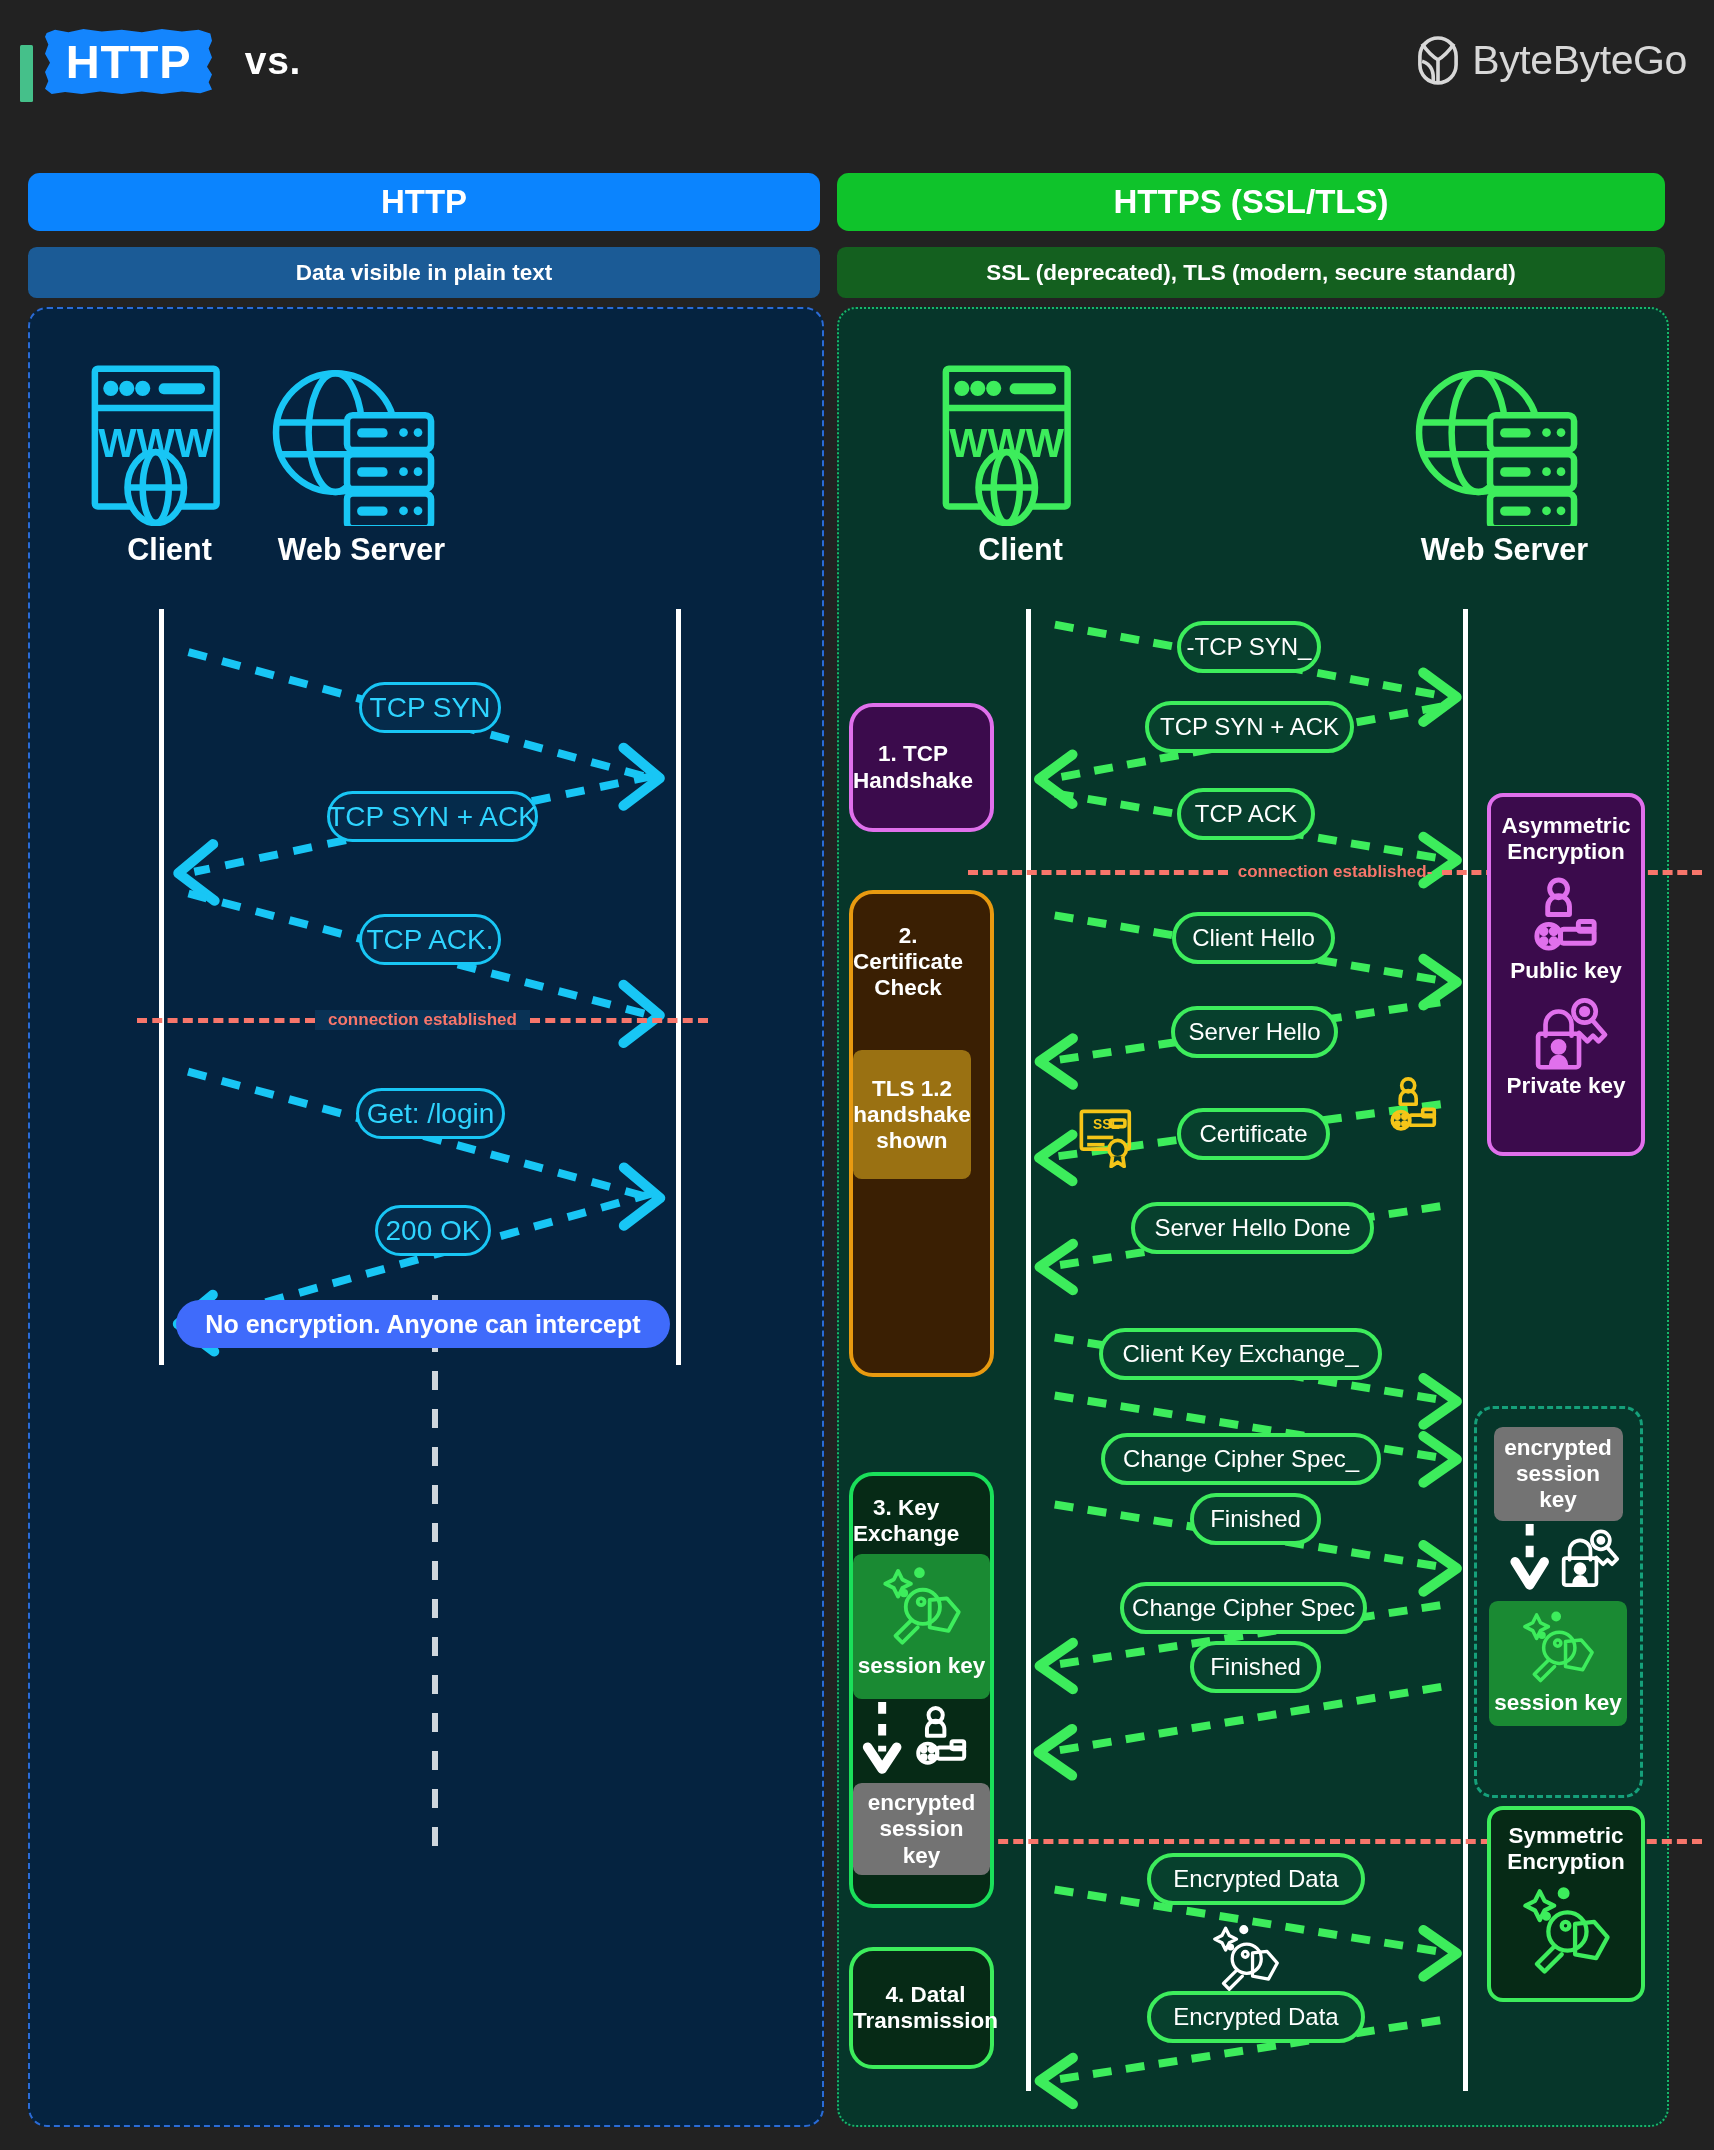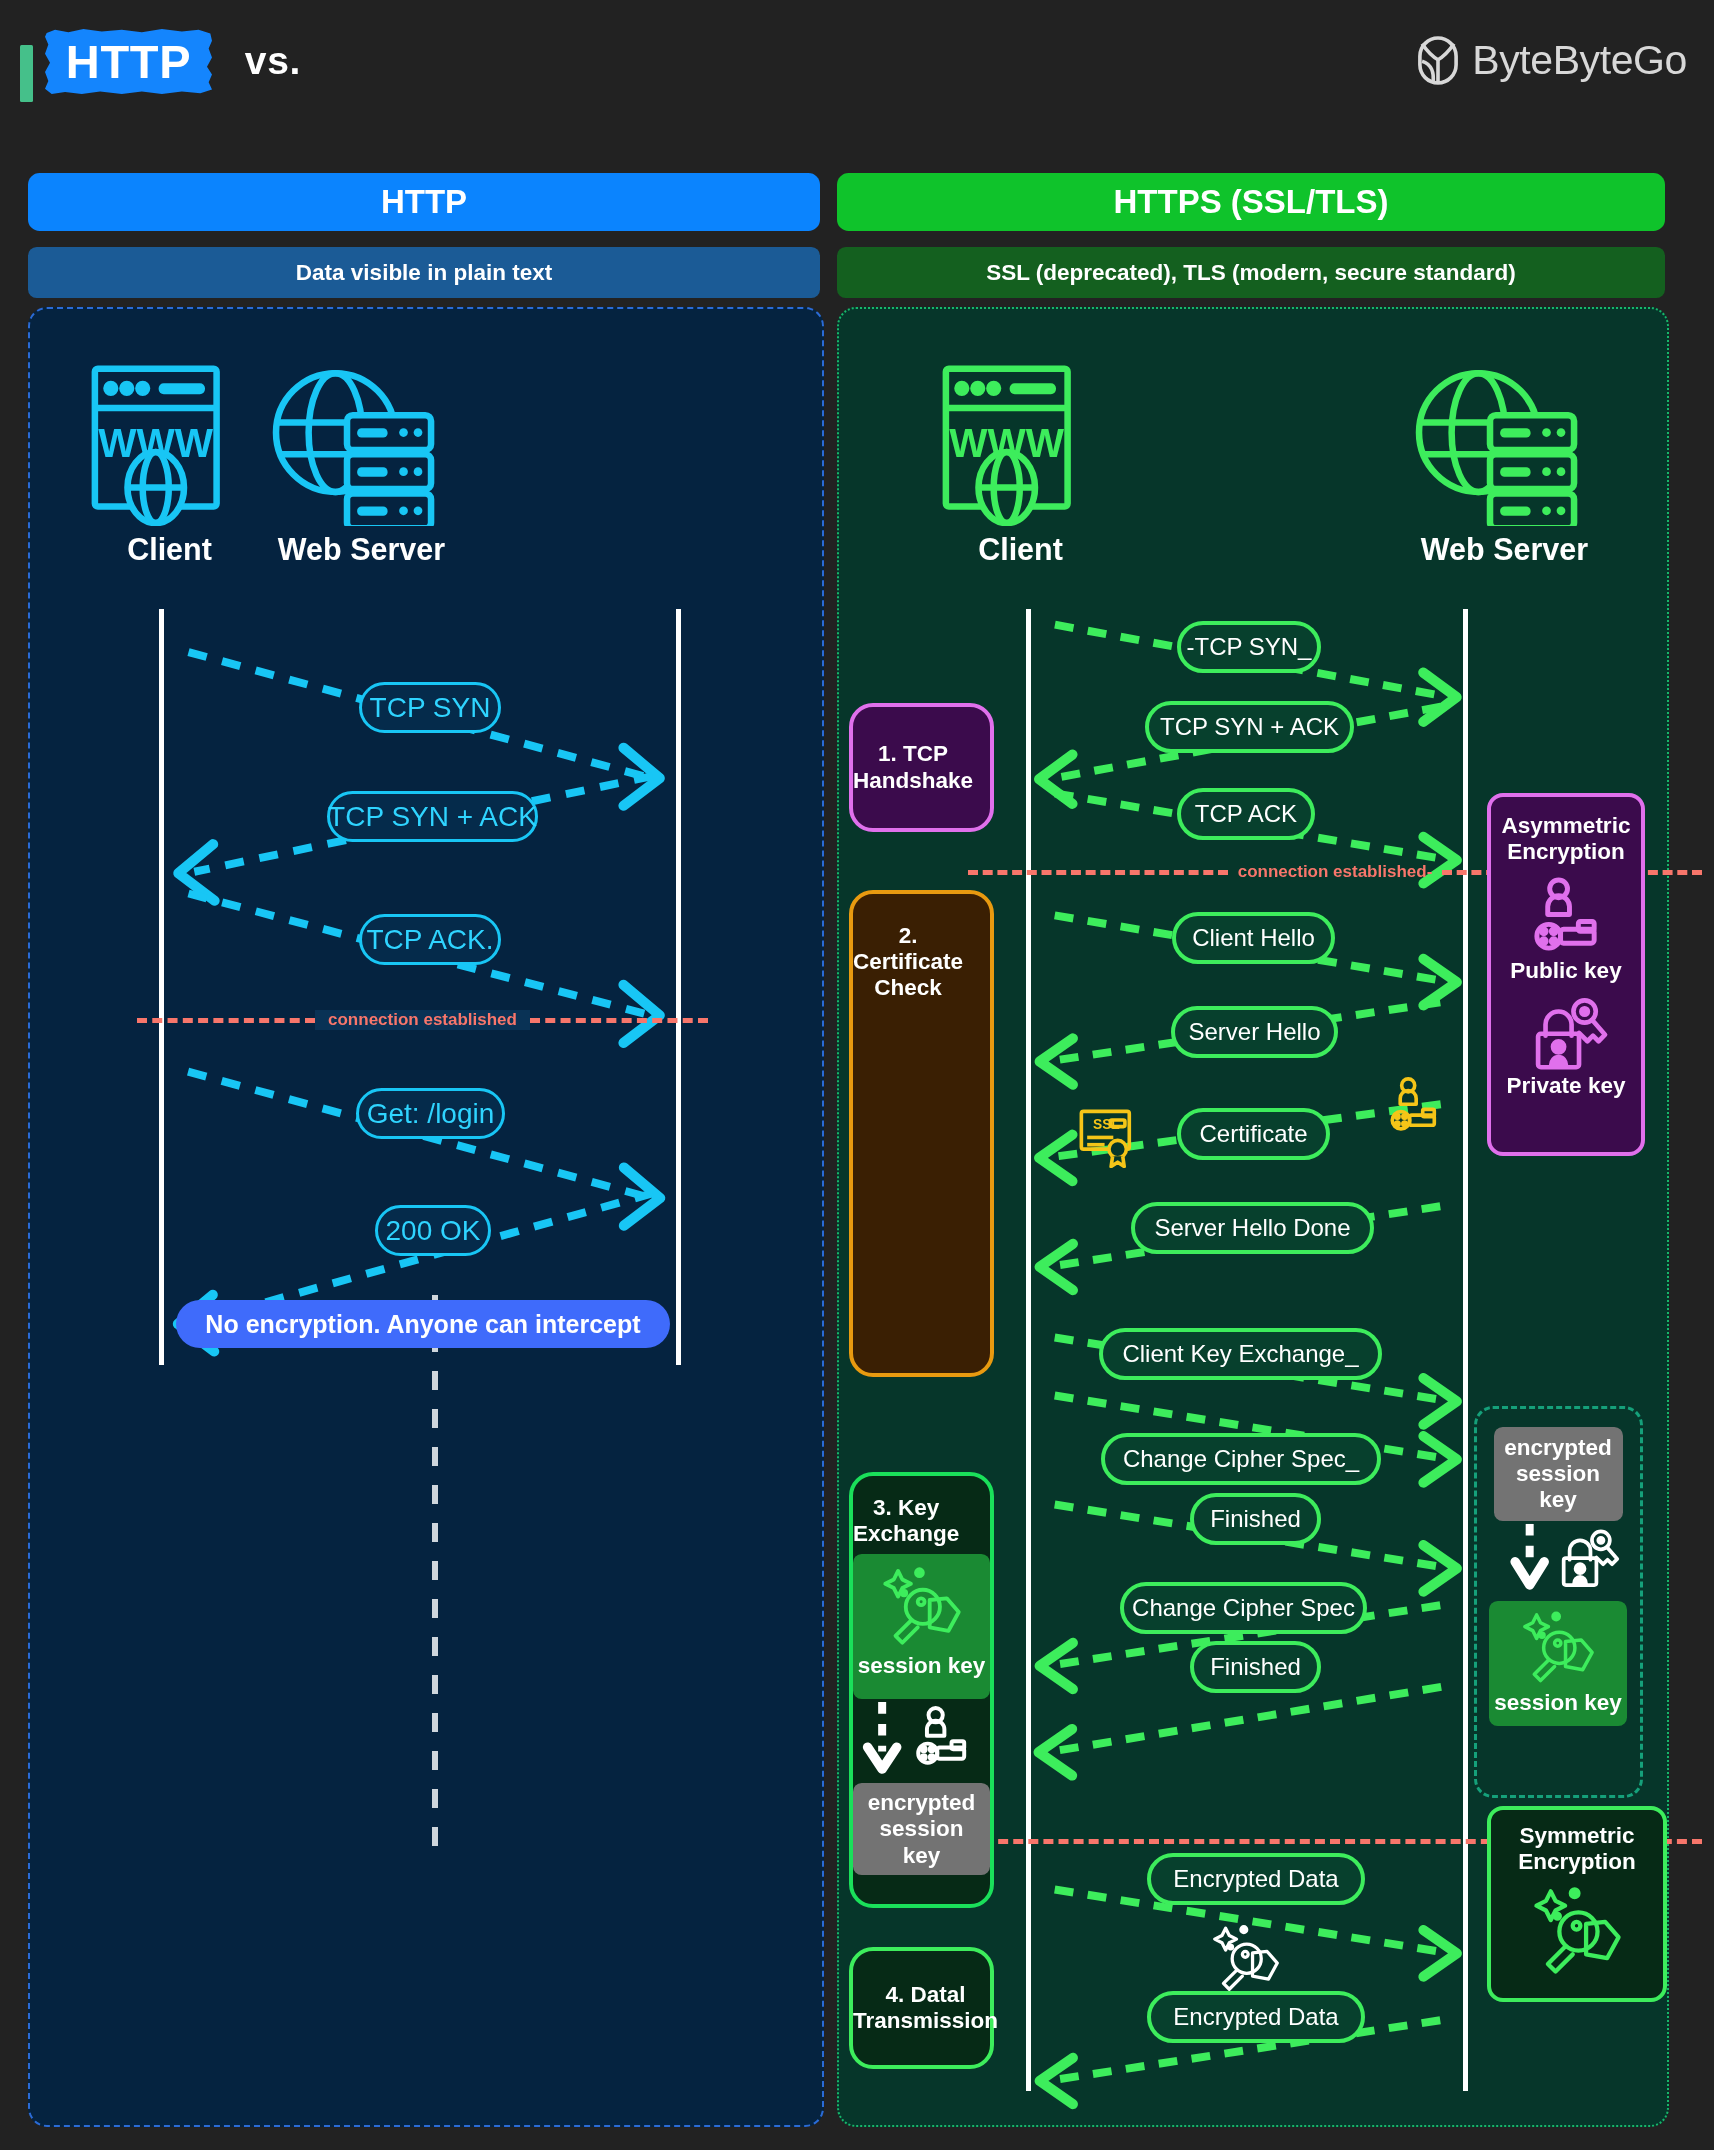--- a/index.html
+++ b/index.html
@@ -366,20 +366,21 @@
 </span>
 
 <div class="step-box" id="step1" style="left:849px;top:703px;width:145px;height:129px;
      border:4.4px solid #e070ec;background:#3b0b4c;justify-content:center;">
   <div class="step-title">1. TCP<br>Handshake</div>
 </div>
 
 <div class="step-box" id="step2" style="left:849px;top:890px;width:145px;height:487px;
      border:4.4px solid #e89a10;background:#3a1f03;padding-top:29px;">
   <div class="step-title">2.<br>Certificate<br>Check</div>
+  <div class="inner-card" style="margin-top:49px;width:118px;height:129px;background:#9a7112;font-size:22.5px;line-height:1.16;">TLS 1.2<br>handshake<br>shown</div>
 </div>
 
 <div class="step-box" id="step3" style="left:849px;top:1472px;width:145px;height:436px;
      border:4.4px solid #1ae05a;background:#062a16;padding-top:19px;">
   <div class="step-title">3. Key<br>Exchange</div>
   <div class="inner-card" style="margin-top:7.3px;width:137px;height:145px;background:#1a8a33;justify-content:flex-start;padding-top:4.4px;">
     <span>
       <svg width="94" height="94" viewBox="0 0 110 110">
         <g fill="none" stroke="#3ded5c" stroke-width="4.5" stroke-linejoin="round" stroke-linecap="round">
           <path d="M22 24 l5 -10 l5 10 l10 5 l-10 5 l-5 10 l-5 -10 l-10 -5 z"></path>
@@ -491,21 +492,21 @@
           <path d="M42 72 l-18 18 l8 8 l18 -18"></path>
           <path d="M64 48 l20 -2 l14 16 l-12 22 l-22 -4 z"></path>
           <circle cx="54" cy="50" r="4"></circle>
         </g>
       </svg>
     </span>
     <span style="font-size:22.5px;">session key</span>
   </div>
 </div>
 
-<div class="side-box" style="left:1487px;top:1806px;width:180px;height:196px;
+<div class="side-box" style="left:1487px;top:1806px;width:158px;height:196px;
      border:4.4px solid #3ded5c;background:#062a16;padding-top:13px;">
   <div class="side-title">Symmetric<br>Encryption</div>
   <span style="margin-top:2.9px;">
     <svg width="109" height="105" viewBox="0 0 110 110">
       <g fill="none" stroke="#3ded5c" stroke-width="4.5" stroke-linejoin="round" stroke-linecap="round">
         <path d="M22 24 l5 -10 l5 10 l10 5 l-10 5 l-5 10 l-5 -10 l-10 -5 z"></path>
         <circle cx="52" cy="16" r="4" fill="#3ded5c"></circle>
         <circle cx="34" cy="40" r="2.5" fill="#3ded5c"></circle>
         <circle cx="56" cy="56" r="20"></circle>
         <path d="M42 72 l-18 18 l8 8 l18 -18"></path>

